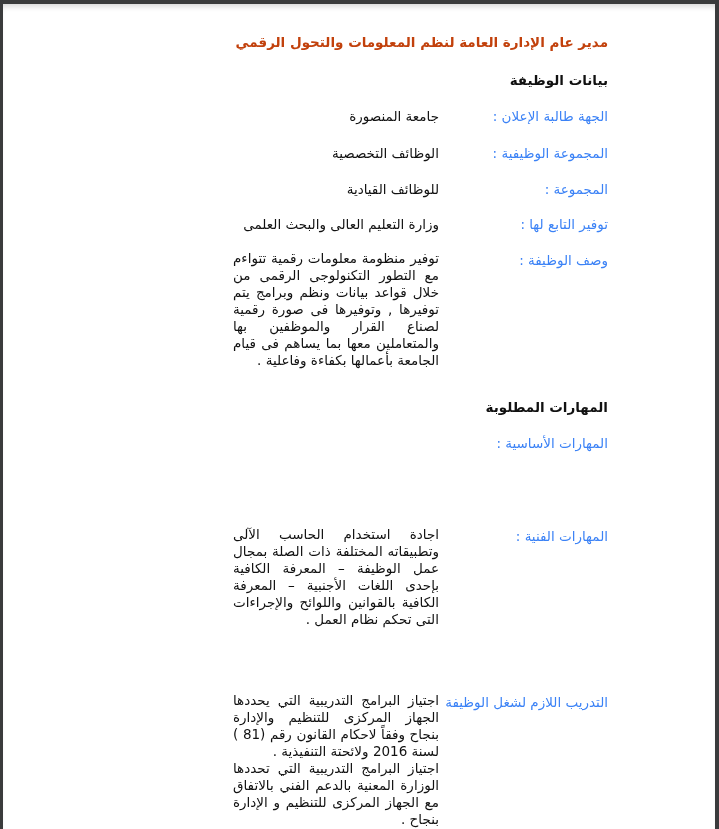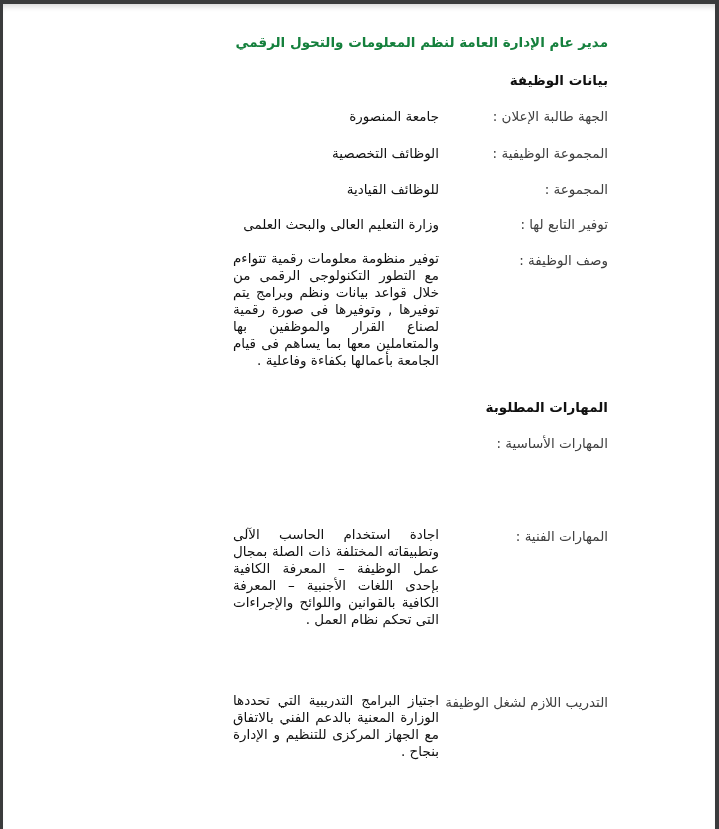--- a/index.html
+++ b/index.html
@@ -11,29 +11,29 @@
   .page {
     position: absolute; left: 3px; top: 4px; width: 712px; height: 825px;
     background: #ffffff;
     box-shadow: inset 0 6px 6px -4px rgba(0,0,0,0.18);
     overflow: hidden;
   }
   .rtl { direction: rtl; }
   .abs { position: absolute; }
   .title {
     right: 107px; top: 30px;
-    font-weight: bold; font-size: 13.5px; color: #15803d;
+    font-weight: bold; font-size: 13.5px; color: #c2410c;
     white-space: nowrap;
   }
   .section-head {
     font-weight: bold; font-size: 13.5px; color: #111; white-space: nowrap;
     right: 107px;
   }
   .label {
-    right: 107px; font-size: 13.5px; color: #404040; white-space: nowrap;
+    right: 107px; font-size: 13.5px; color: #3b82f6; white-space: nowrap;
     text-align: right;
   }
   .value {
     right: 276px; font-size: 13.5px; color: #111; line-height: 17px;
     text-align: justify; text-align-last: right;
   }
   .value.single { white-space: nowrap; }
   .value.block { width: 206px; }
   .value p { margin: 0; }
 </style>
@@ -67,16 +67,17 @@
 
   <div class="abs label rtl" style="top:431px;">المهارات الأساسية :</div>
 
   <div class="abs label rtl" style="top:524px;">المهارات الفنية :</div>
   <div class="abs value block rtl" style="top:522px;">
     <p>اجادة استخدام الحاسب الآلى وتطبيقاته المختلفة ذات الصلة بمجال عمل الوظيفة – المعرفة الكافية بإحدى اللغات الأجنبية – المعرفة الكافية بالقوانين واللوائح والإجراءات التى تحكم نظام العمل .</p>
   </div>
 
   <div class="abs label rtl" style="top:690px;">التدريب اللازم لشغل الوظيفة</div>
   <div class="abs value block rtl" style="top:688px;">
+    <p>اجتياز البرامج التدريبية التي يحددها الجهاز المركزى للتنظيم والإدارة بنجاح وفقاً لاحكام القانون رقم (81 ) لسنة 2016 ولائحتة التنفيذية .</p>
     <p>اجتياز البرامج التدريبية التي تحددها الوزارة المعنية بالدعم الفني بالاتفاق مع الجهاز المركزى للتنظيم و الإدارة بنجاح .</p>
   </div>
 
 </div>
 
 </body></html>

